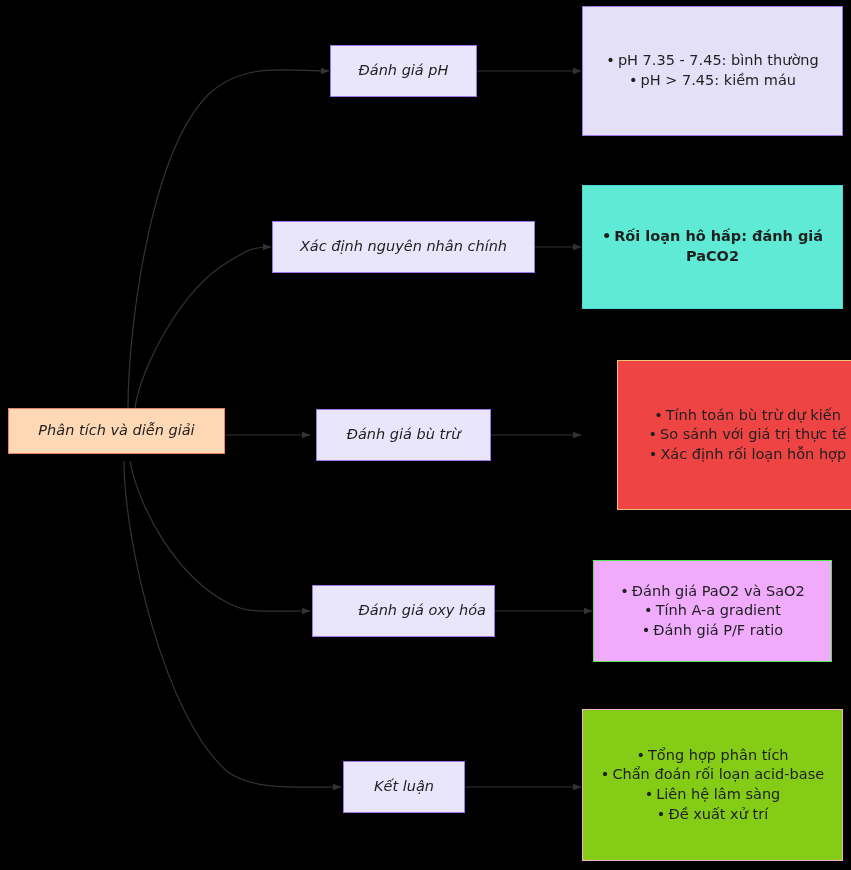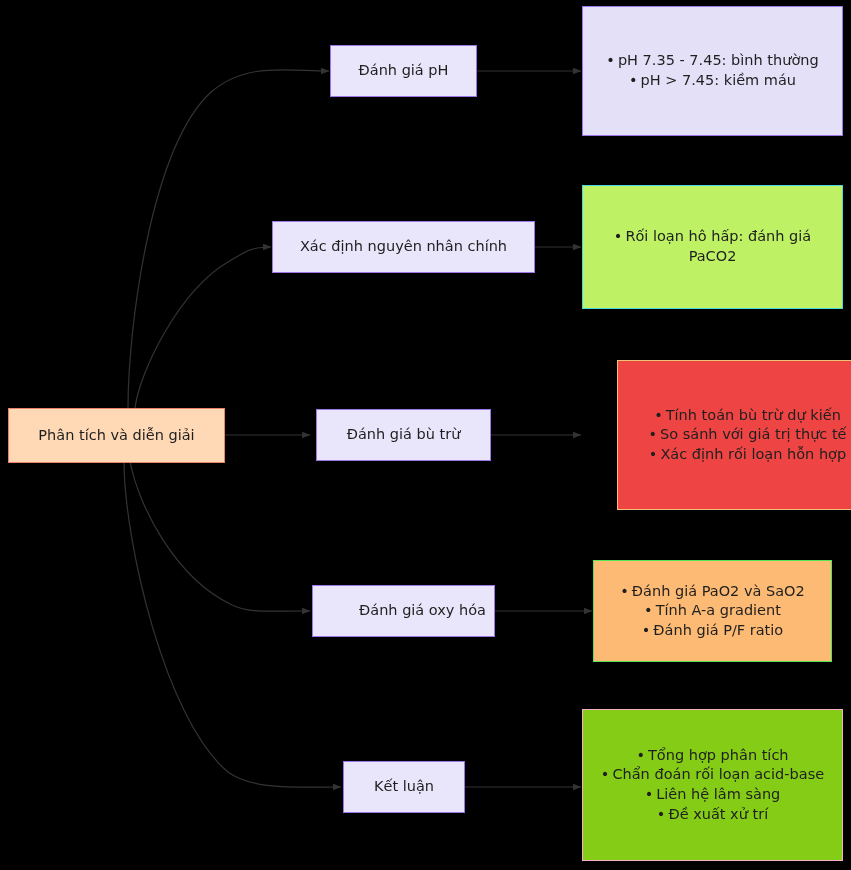--- a/index.html
+++ b/index.html
@@ -35,20 +35,21 @@
     justify-content: center;
     text-align: center;
     color: #1f1f1f;
     line-height: 1.35;
   }
   .node-label {
     display: block;
     width: 100%;
     padding: 0 8px;
     box-sizing: border-box;
+    font-style: italic;
   }
   .root-node {
     background: #ffd9b6;
     border: 1.3px solid #e8836a;
     font-size: 14.5px;
   }
   .step-node {
     background: #e9e6fb;
     border: 1.6px solid #9a76e8;
     font-size: 14.5px;
@@ -65,23 +66,23 @@
   }
   .detail-list li {
     margin: 0;
     padding: 0;
     text-align: center;
   }
   .detail-list li .bullet {
     margin-right: 3px;
   }
   .d-ph   { background: #e3e0f7; border: 1.6px solid #9a76e8; }
-  .d-cause{ background: #bef264; border: 1.6px solid #4ad8dc; }
+  .d-cause{ background: #5eead4; border: 1.6px solid #4ad8dc; font-weight: bold; }
   .d-comp { background: #ef4444; border: 1.6px solid #f0c274; margin-left: 35px; }
-  .d-oxy  { background: #fdba74; border: 1.6px solid #55e657; align-items: center; }
+  .d-oxy  { background: #f0abfc; border: 1.6px solid #55e657; align-items: center; }
   .d-concl{ background: #84cc16; border: 1.6px solid #f6aec2; }
 </style>
 </head>
 <body>
 
 <div id="canvas">
 
   <svg id="edges" viewBox="0 0 851 870">
     <defs>
       <marker id="arrow" markerWidth="9" markerHeight="7" refX="8.5" refY="3.5" orient="auto" markerUnits="userSpaceOnUse">
@@ -95,21 +96,21 @@
     <path d="M130,461 C138,505 175,578 232,605 C250,613 262,611 310,611" fill="none" stroke="#333333" stroke-width="1.2" marker-end="url(#arrow)"></path>
     <path d="M124,461 C124,540 165,720 228,772 C252,790 296,787 341,787" fill="none" stroke="#333333" stroke-width="1.2" marker-end="url(#arrow)"></path>
 
     <path d="M477,71 L581,71" fill="none" stroke="#333333" stroke-width="1.2" marker-end="url(#arrow)"></path>
     <path d="M535,247 L581,247" fill="none" stroke="#333333" stroke-width="1.2" marker-end="url(#arrow)"></path>
     <path d="M491,435 L581,435" fill="none" stroke="#333333" stroke-width="1.2" marker-end="url(#arrow)"></path>
     <path d="M495,611 L592,611" fill="none" stroke="#333333" stroke-width="1.2" marker-end="url(#arrow)"></path>
     <path d="M465,787 L581,787" fill="none" stroke="#333333" stroke-width="1.2" marker-end="url(#arrow)"></path>
   </svg>
 
-  <div class="node root-node" style="left:8px; top:408px; width:217px; height:55px;">
+  <div class="node root-node" style="left:8px; top:408px; width:217px; height:46px;">
     <span class="node-label">Phân tích và diễn giải</span>
   </div>
 
   <div class="node step-node" style="left:330px; top:45px; width:147px; height:52px;">
     <span class="node-label">Đánh giá pH</span>
   </div>
 
   <div class="node step-node" style="left:272px; top:221px; width:263px; height:52px;">
     <span class="node-label">Xác định nguyên nhân chính</span>
   </div>

